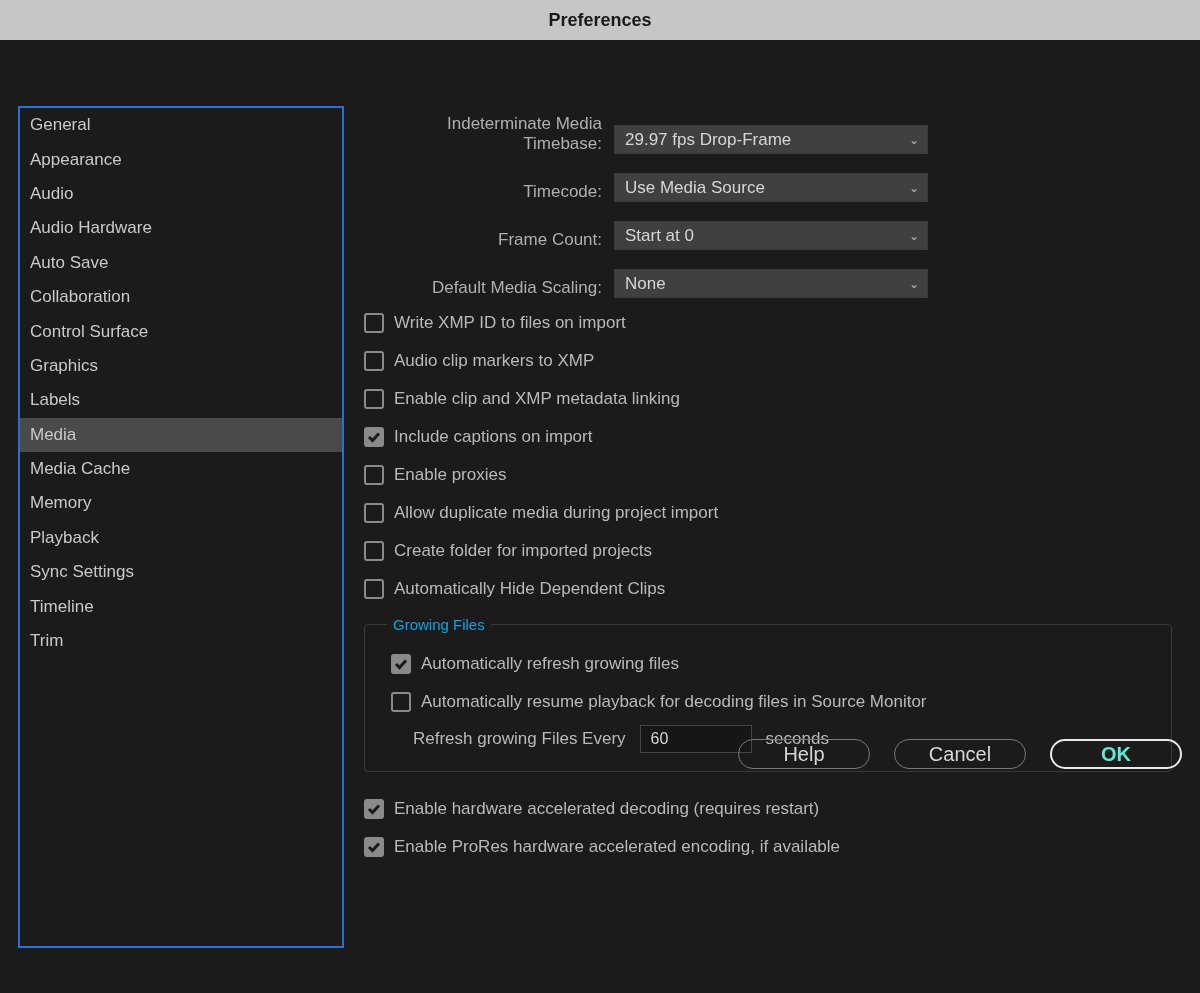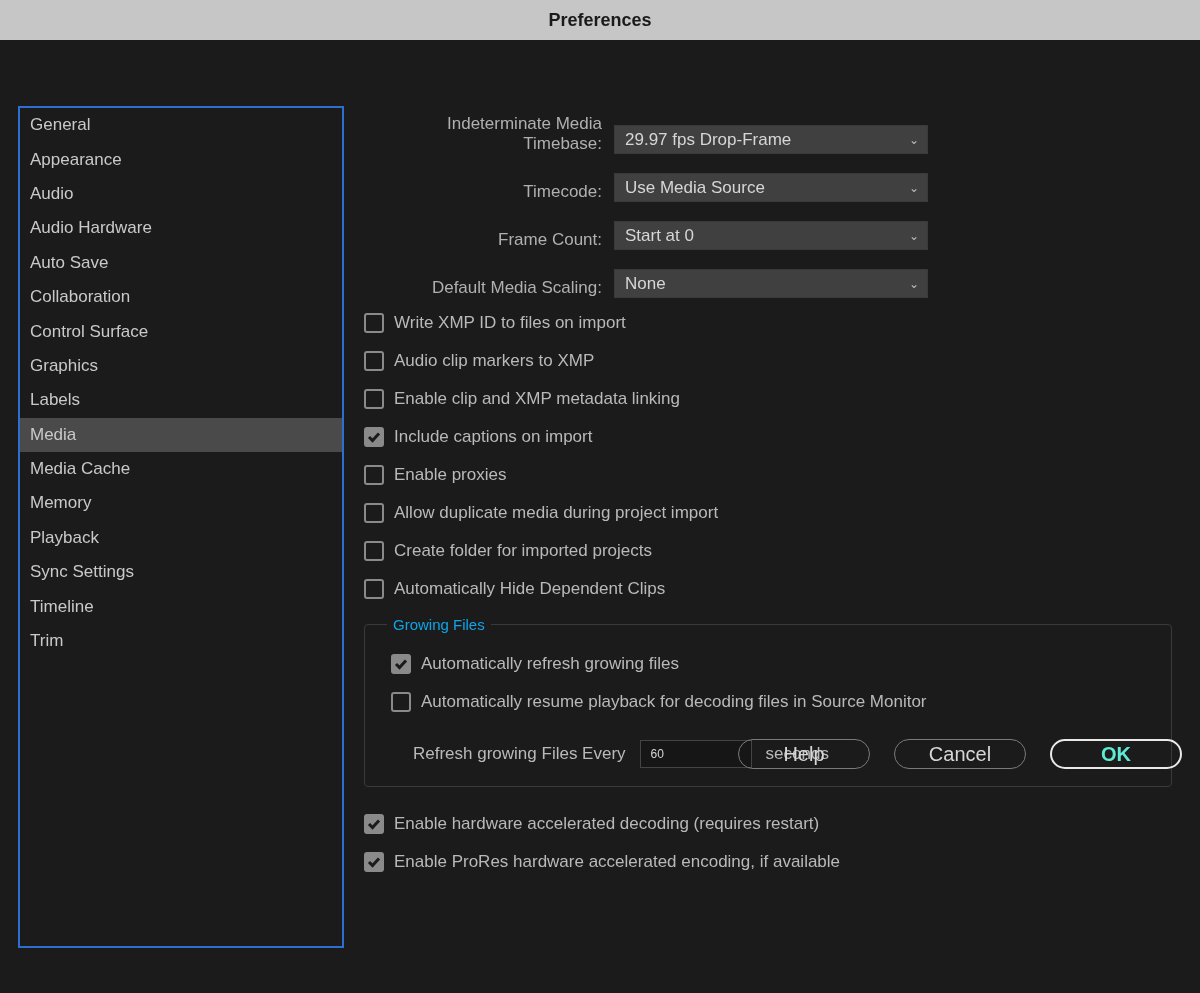--- a/index.html
+++ b/index.html
@@ -18,22 +18,22 @@
   .select { width: 314px; height: 29px; background: #404040; border: 1px solid #3a3a3a; color: #d6d6d6; display: flex; align-items: center; padding: 0 10px; position: relative; cursor: pointer; }
   .select .chev { position: absolute; right: 8px; top: 50%; transform: translateY(-50%); font-size: 12px; color: #bdbdbd; }
   .checks { margin-top: 6px; }
   .check-row { display: flex; align-items: center; height: 38px; }
   .checkbox { width: 20px; height: 20px; border: 2px solid #8a8a8a; border-radius: 3px; margin-right: 10px; display:flex; align-items:center; justify-content:center; cursor: pointer; background: transparent; }
   .checkbox.checked { background: #8a8a8a; }
   .checkbox.checked svg { display:block; }
   .checkbox svg { display:none; stroke:#1b1b1b; stroke-width:3; fill:none; }
   fieldset.growing { border: 1px solid #3a3a3a; border-radius: 4px; padding: 12px 18px 18px 18px; margin-top: 8px; }
   fieldset.growing legend { color:#0ea5e9; font-size:15px; padding:0 6px; margin-left:4px; }
-  .num-input { width:112px; height:28px; background:#161616; border:1px solid #444; color:#d6d6d6; padding:0 10px; font-size:12px; }
-  .refresh-row { display:flex; align-items:center; gap:14px; margin-top:19px; padding-left:30px; }
+  .num-input { width:112px; height:28px; background:#161616; border:1px solid #444; color:#d6d6d6; padding:0 10px; font-size:16px; }
+  .refresh-row { display:flex; align-items:center; gap:14px; margin-top:4px; padding-left:30px; }
   .footer { position: absolute; right: 18px; bottom: 14px; display: flex; gap: 24px; }
   .btn { height: 30px; border-radius: 15px; border: 1px solid #7a7a7a; background: transparent; color: #d6d6d6; font-size: 20px; display:flex; align-items:center; justify-content:center; cursor:pointer; width:132px; }
   .btn.primary { border: 2px solid #e9e9e9; color: #5eead4; font-weight:600; }
 </style>
 </head>
 <body>
 
 <div class="titlebar">Preferences</div>
 <div class="body-bg">
   <div class="dialog">

